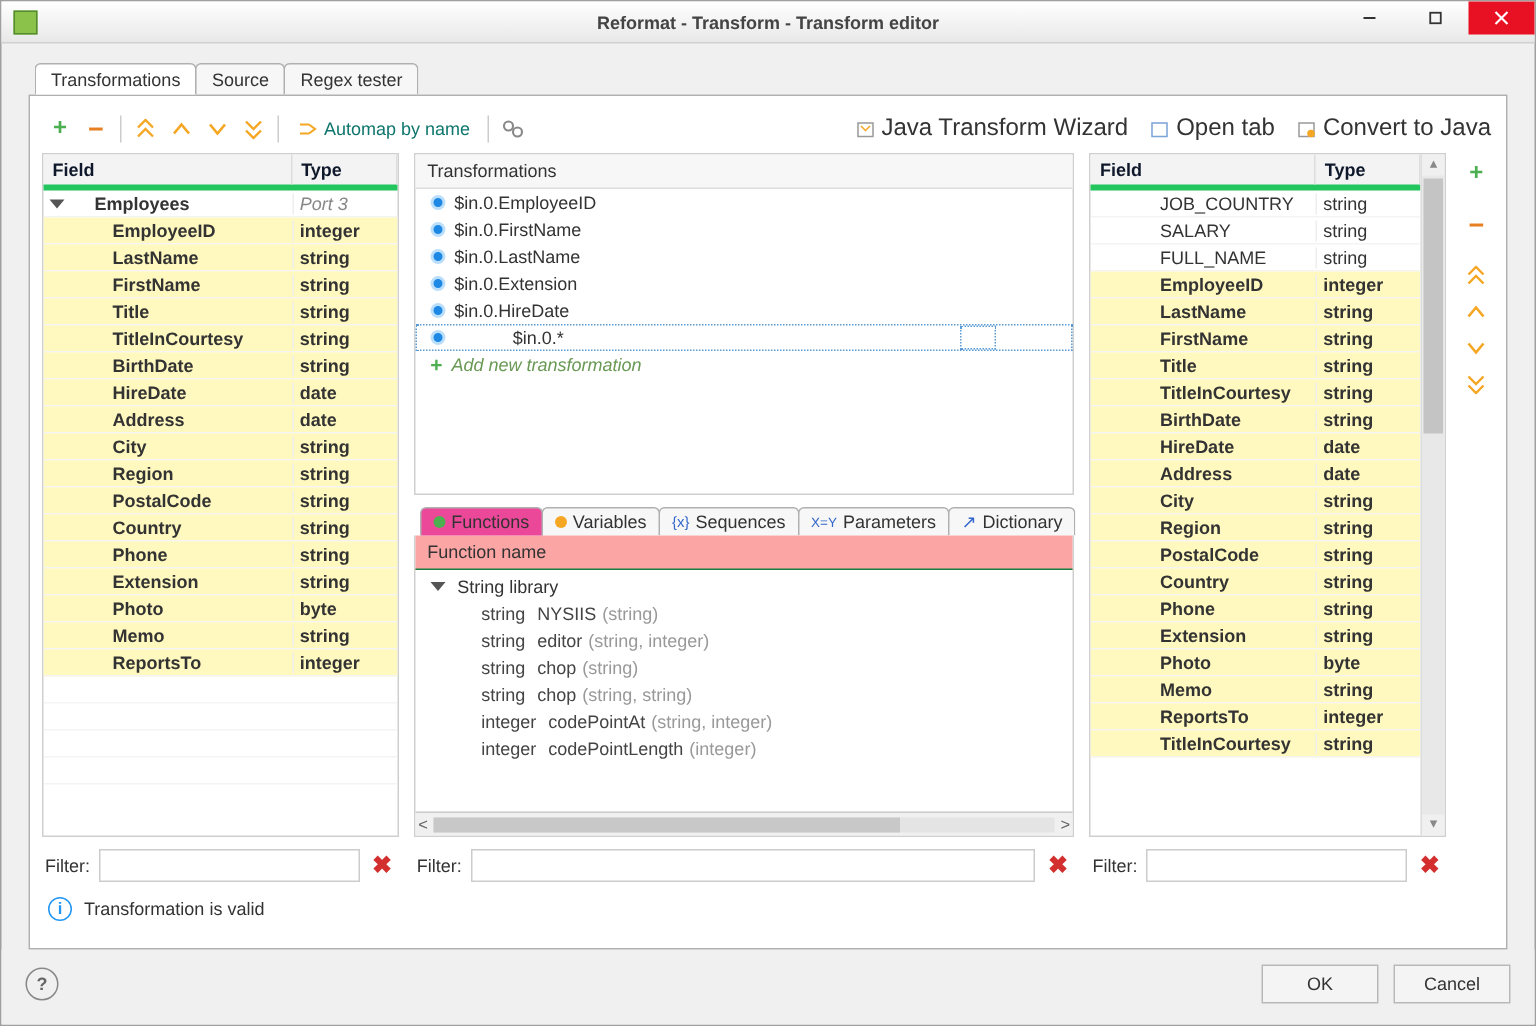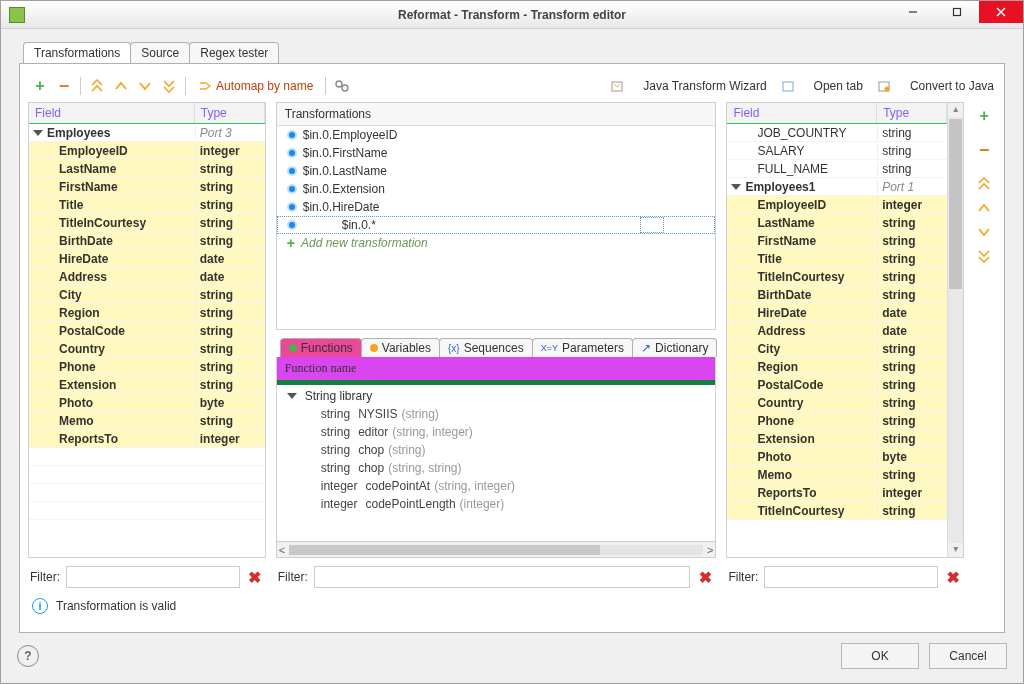--- a/index.html
+++ b/index.html
@@ -67,48 +67,48 @@
       width:20px; height:20px;
       display:flex; align-items:center; justify-content:center;
       border-radius:2px; cursor:pointer;
     }
     .tbtn.plus { color:#4caf50; font-weight:bold; font-size:16px; }
     .tbtn.minus { color:#e67e22; font-weight:bold; font-size:18px; }
     .sep { width:1px; height:18px; background:#ccc; margin:0 2px; }
     .arrow-btn { color:#f5a623; font-size:14px; }
     .automap {
       display:flex; align-items:center; gap:4px;
-      padding: 2px 6px; cursor:pointer; font-size:12px; color:#c2410c;
+      padding: 2px 6px; cursor:pointer; font-size:12px; color:#0f766e;
     }
     .toolbar-right { margin-left:auto; display:flex; gap:14px; align-items:center;}
-    .link-btn { display:flex; align-items:center; gap:19px; font-size:12px; color:#333; cursor:pointer;}
+    .link-btn { display:flex; align-items:center; gap:4px; font-size:16px; color:#333; cursor:pointer;}
     .link-btn .licon { width:14px; height:14px; display:inline-block;}
 
     .cols {
       flex:1; display:flex; gap:10px; min-height:0;
     }
     .col-left, .col-right { width:240px; display:flex; flex-direction:column; min-height:0;}
     .col-center { flex:1; display:flex; flex-direction:column; min-height:0; }
     .col-right-tb { width:22px; display:flex; flex-direction:column; gap:4px; padding-top:4px;}
 
     .panel {
       border:1px solid #cfcfcf; background:#fff;
       display:flex; flex-direction:column; min-height:0;
     }
     .grid-head {
-      display:flex; background:#f3f3f3; border-bottom:1px solid #22c55e;
-      font-size:12px; color:#8b5cf6;
+      display:flex; background:#f3f3f3; border-bottom:4px solid #22c55e;
+      font-size:12px; color:#0f172a;font-weight:bold;
     }
     .gh-cell { padding:3px 6px; border-right:1px solid #ddd;}
     .wField { flex:1; min-width:0;}
     .wType { width:70px;}
 
     .grid-body { overflow-y:auto; flex:1;}
     .tree-row { display:flex; height:18px; align-items:center; border-bottom:1px solid #f4f4f4;}
-    .tc-field { flex:1; padding-left:4px; display:flex; align-items:center; gap:4px; white-space:nowrap; overflow:hidden;}
+    .tc-field { flex:1; padding-left:4px; display:flex; align-items:center; gap:20px; white-space:nowrap; overflow:hidden;}
     .tc-type { width:70px; padding-left:4px; border-left:1px solid #eee;}
     .yellow { background:#fff9bf;}
     .yellow .tc-type { font-weight:bold;}
     .portlbl { font-style:italic; color:#888; font-weight:normal;}
     .tri { width:0;height:0;display:inline-block;}
     .tri.open { border-left:5px solid transparent; border-right:5px solid transparent; border-top:6px solid #555;}
     .indent1 { width:22px; display:inline-block;}
 
     .filter-row { display:flex; align-items:center; gap:6px; padding:8px 2px 0 2px;}
     .filter-row input { flex:1; height:22px; border:1px solid #ccc; padding:0 4px; font-size:12px;}
@@ -141,21 +141,21 @@
       margin-top:8px; display:flex; align-items:flex-end; gap:-1px; padding-left:4px;
     }
     .midtabs .tab { font-size:12px; padding:2px 8px; display:flex; align-items:center; gap:4px;}
     .midtabs .tab.active { background:#ec4899;}
     .midtabs .tab .tdot { width:8px;height:8px;border-radius:50%;}
     .td-green{background:#4caf50;} .td-or{background:#f5a623;}
 
     .funcpanel {
       flex:1; display:flex; flex-direction:column; min-height:0;
     }
-    .funcpanel .head { padding:4px 8px; background:#d946ef; border-bottom:5px solid #15803d;font-family:Liberation Serif, serif;}
+    .funcpanel .head { padding:4px 8px; background:#fca5a5; border-bottom:1px solid #15803d;}
     .funcbody { flex:1; overflow:auto; padding:2px 0;}
     .frow { height:18px; display:flex; align-items:center; padding-left:10px; gap:4px; font-size:12px;}
     .frow.lib { font-weight:normal;}
     .frow.fn { padding-left:44px; color:#444;}
     .frow.fn .ret { color:#444; margin-right:4px;}
     .frow.fn .args { color:#999;}
     .hscroll {
       height:16px; background:#f0f0f0; border-top:1px solid #ccc;
       display:flex; align-items:center; justify-content:space-between;
       padding:0 2px; color:#666; font-size:11px;
@@ -579,27 +579,20 @@
                     <div class="tc-field"><span class="indent1"></span>JOB_COUNTRY</div>
                     <div class="tc-type">string</div>
                   </div>
                   <div class="tree-row">
                     <div class="tc-field"><span class="indent1"></span>SALARY</div>
                     <div class="tc-type">string</div>
                   </div>
                   <div class="tree-row">
                     <div class="tc-field"><span class="indent1"></span>FULL_NAME</div>
                     <div class="tc-type">string</div>
-                  </div>
-                  <div class="tree-row">
-                    <div class="tc-field">
-                      <span class="tri open"></span>
-                      <b>Employees1</b>
-                    </div>
-                    <div class="tc-type portlbl">Port 1</div>
                   </div>
                   <div class="tree-row yellow">
                     <div class="tc-field">
                       <span class="indent1"></span>
                       <b>EmployeeID</b>
                     </div>
                     <div class="tc-type">integer</div>
                   </div>
                   <div class="tree-row yellow">
                     <div class="tc-field">

